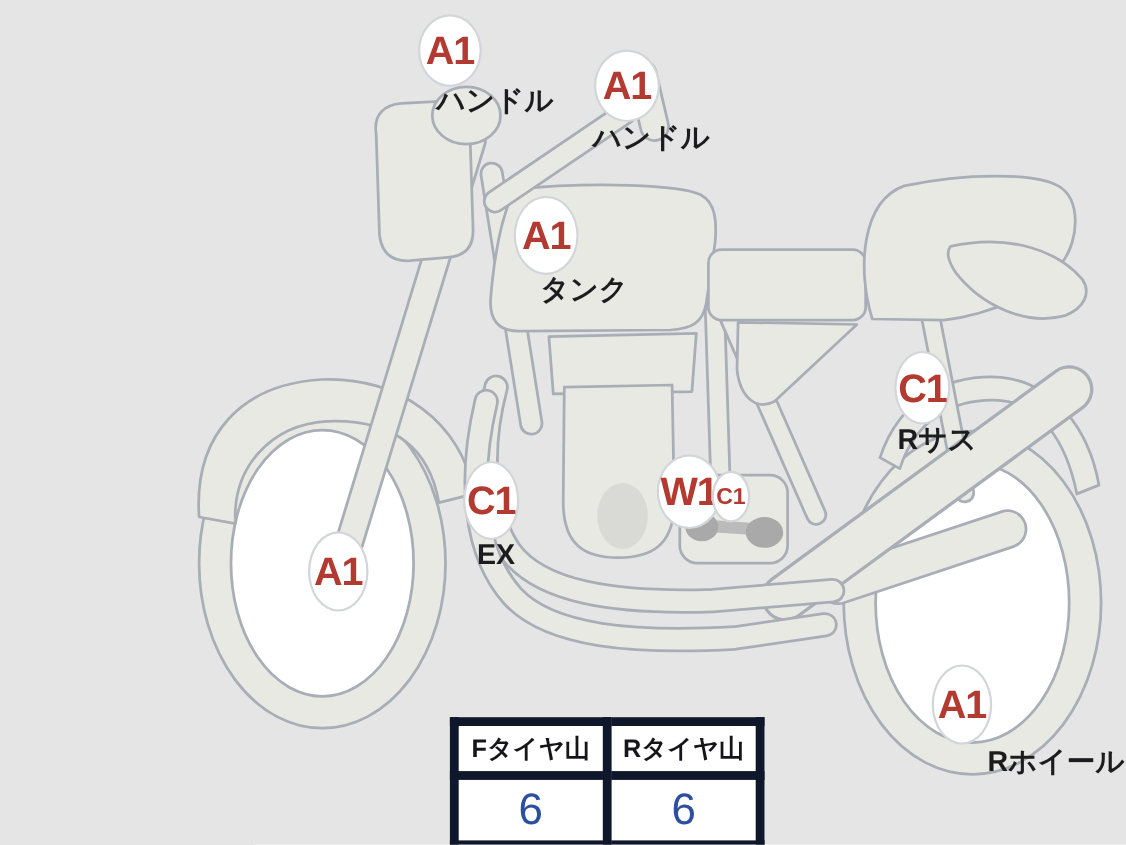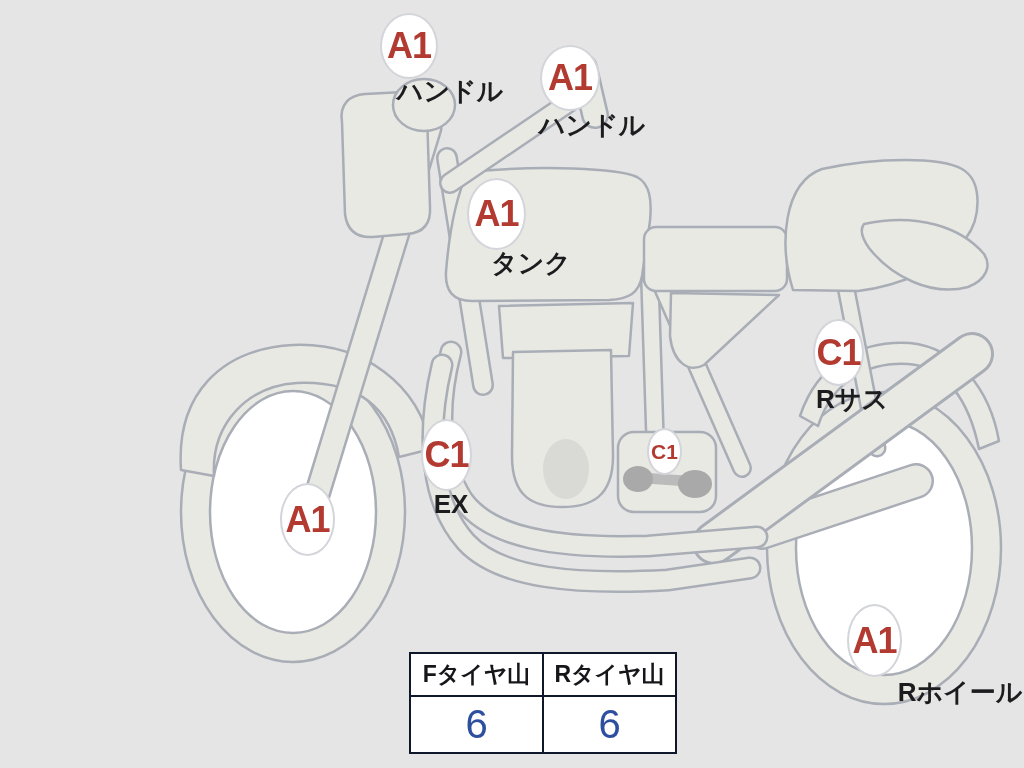--- a/index.html
+++ b/index.html
@@ -10,21 +10,21 @@
   .inner{fill:#ffffff;stroke:#a9adb6;stroke-width:2.5;}
   .to{stroke:#a9adb6;fill:none;stroke-linecap:round;}
   .ti{stroke:#e9e9e4;fill:none;stroke-linecap:round;}
   .marker{position:absolute;background:#ffffff;border:2px solid #d3d5da;border-radius:50%;
           display:flex;align-items:center;justify-content:center;
           color:#b23a31;font-weight:700;font-size:36px;letter-spacing:-1px;z-index:3;}
   .marker.small{font-size:21px;letter-spacing:0;}
   .part-label{position:absolute;transform:translateX(-50%);white-space:nowrap;
               color:#1c1c1e;font-size:26px;font-weight:600;z-index:4;}
   .tire-table{position:absolute;left:409px;top:652px;border-collapse:collapse;background:#ffffff;z-index:5;}
-  .tire-table th,.tire-table td{border:2px solid #0f172a;text-align:center;vertical-align:middle;
+  .tire-table th,.tire-table td{border:8px solid #0f172a;text-align:center;vertical-align:middle;
                                 width:131px;padding:0;background:#ffffff;}
   .tire-table th{height:41px;font-size:23px;font-weight:600;color:#16161a;}
   .tire-table td{height:55px;font-size:40px;font-weight:500;color:#2d4fa0;}
 </style>
 </head>
 <body>
 
 <div class="stage">
 
   <svg width="1024" height="768" viewBox="0 0 1024 768">
@@ -124,20 +124,21 @@
       <ellipse cx="638" cy="479" rx="15" ry="13" fill="#a9a9a9"></ellipse>
       <ellipse cx="695" cy="484" rx="17" ry="14" fill="#a9a9a9"></ellipse>
     </g>
   </svg>
 
   <div class="marker" style="left:380px;top:13px;width:54px;height:62px;">A1</div>
   <div class="marker" style="left:540px;top:45px;width:56px;height:62px;">A1</div>
   <div class="marker" style="left:467px;top:178px;width:55px;height:68px;">A1</div>
   <div class="marker" style="left:813px;top:319px;width:47px;height:63px;">C1</div>
   <div class="marker" style="left:421px;top:419px;width:47px;height:68px;">C1</div>
+  <div class="marker" style="left:597px;top:413px;width:55px;height:64px;">W1</div>
   <div class="marker small" style="left:647px;top:428px;width:31px;height:43px;">C1</div>
   <div class="marker" style="left:280px;top:483px;width:51px;height:69px;">A1</div>
   <div class="marker" style="left:847px;top:604px;width:51px;height:69px;">A1</div>
 
   <div class="part-label" style="left:450px;top:74px;">ハンドル</div>
   <div class="part-label" style="left:592px;top:108px;">ハンドル</div>
   <div class="part-label" style="left:531px;top:246px;">タンク</div>
   <div class="part-label" style="left:852px;top:382px;">Rサス</div>
   <div class="part-label" style="left:451px;top:489px;">EX</div>
   <div class="part-label" style="left:960px;top:675px;">Rホイール</div>

